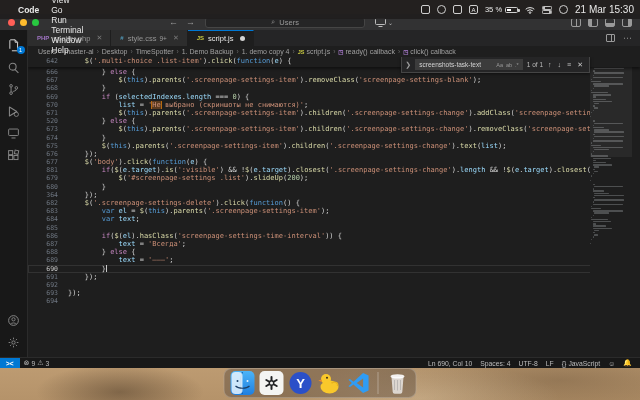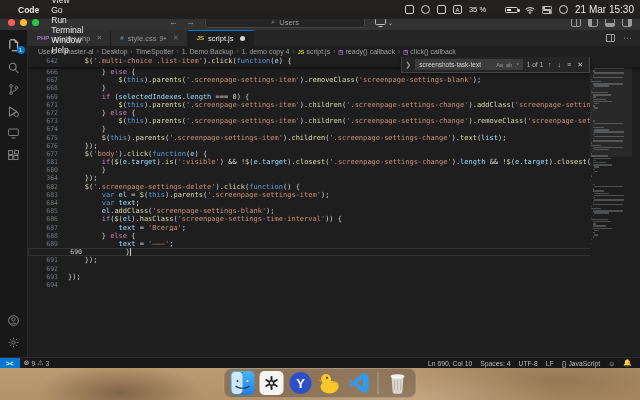--- a/index.html
+++ b/index.html
@@ -18,21 +18,21 @@
   .menubar { position:absolute; top:0; left:0; right:0; height:19px;
     background:rgba(32,30,30,.96); display:flex; align-items:center;
     color:#e8e8e8; font-size:8.5px; padding:0 6px; z-index:60; }
   .menubar .apple { font-size:9px; margin:0 4px 1px 2px; }
   .mb-item { padding:0 6px; white-space:nowrap; }
   .mb-item.app { font-weight:bold; }
   .mb-right { margin-left:auto; display:flex; align-items:center; gap:7px; }
   .mb-ico { width:9px; height:9px; border:1px solid #cfcfcf; border-radius:2px;
     display:flex; align-items:center; justify-content:center; font-size:6px; color:#e8e8e8; }
   .mb-ico.round { border-radius:50%; }
-  .battery { display:flex; align-items:center; gap:19px; font-size:7.5px; }
+  .battery { display:flex; align-items:center; gap:3px; font-size:7.5px; }
   .batt-body { width:13px; height:6px; border:1px solid #cfcfcf; border-radius:1.5px; position:relative; }
   .batt-body::after { content:""; position:absolute; left:1px; top:1px; bottom:1px; width:35%; background:#fff; }
   .batt-body::before { content:""; position:absolute; right:-2.5px; top:1.5px; width:1.5px; height:3px; background:#cfcfcf; border-radius:0 1px 1px 0; }
   .clock { font-size:10px; white-space:nowrap; }
 
   
   .vscode { position:absolute; top:14px; left:0; right:0; bottom:32px;
     display:flex; flex-direction:column; background:#1e1e1e; z-index:40; }
 
   .titlebar { height:16px; background:#323233; display:flex; align-items:center; padding:0 8px; flex:none; }
@@ -80,21 +80,21 @@
   .bc-item { display:flex; align-items:center; }
   .bc-sep { margin:0 3px; color:#6a6a6a; font-size:6.5px; }
   .bc-ico { font-size:5.5px; font-weight:bold; margin-right:2px; }
   .bc-ico.js { color:#cbcb41; } .bc-ico.sym { color:#b180d7; }
 
   .editor { flex:1; position:relative; background:#1e1e1e; overflow:hidden; }
 
   .code-area { position:absolute; inset:0; font-family:"DejaVu Sans Mono", monospace; font-size:7px; line-height:8.2px; }
   .cline { display:flex; height:8.2px; position:relative; }
   .cline .ln { width:40px; flex:none; text-align:right; padding-right:10px; color:#6e7681; font-size:6.5px; }
-  .cline.cur .ln { color:#c6c6c6;margin-left:24px; }
+  .cline.cur .ln { color:#c6c6c6; }
   .cline.cur { outline:1px solid rgba(255,255,255,.09); outline-offset:-1px; }
   .cline pre { font-family:inherit; white-space:pre; color:#d4d4d4; overflow:hidden; }
   .sticky { position:absolute; top:0; left:0; right:0; height:9.5px; background:#1e1e1e;
     box-shadow:0 2px 3px rgba(0,0,0,.45); z-index:5; }
   .lines-scroll { position:absolute; top:11px; left:0; right:0; }
   .st{color:#ce9178;margin-top:36px;} .k1{color:#569cd6;} .k2{color:#c586c0;} .fn{color:#dcdcaa;} .nm{color:#b5cea8;} .id{color:#9cdcfe;} .pn{color:#d4d4d4;}
   .word-hl { background:#5a3a1e; outline:1px solid #b8690f; }
   .cursor { display:inline-block; width:1px; height:7.5px; background:#c8c8c8; vertical-align:middle; }
 
   
@@ -353,25 +353,29 @@
               </div>
               <div class="cline">
                 <span class="ln">668</span>
                 <pre><span class="pn">        </span><span class="pn">}</span></pre>
               </div>
               <div class="cline">
                 <span class="ln">669</span>
                 <pre><span class="pn">        </span><span class="k2">if</span><span class="pn"> </span><span class="pn">(</span><span class="id">selectedIndexes</span><span class="pn">.</span><span class="id">length</span><span class="pn"> </span><span class="pn">=</span><span class="pn">=</span><span class="pn">=</span><span class="pn"> </span><span class="nm">0</span><span class="pn">)</span><span class="pn"> </span><span class="pn">{</span></pre>
               </div>
               <div class="cline">
+                <span class="ln">670</span>
+                <pre><span class="pn">            </span><span class="id">list</span><span class="pn"> </span><span class="pn">=</span><span class="pn"> </span><span class="st">'<span class="word-hl">Не</span> выбрано (скриншоты не снимаются)'</span><span class="pn">;</span></pre>
+              </div>
+              <div class="cline">
                 <span class="ln">671</span>
                 <pre><span class="pn">            </span><span class="fn">$</span><span class="pn">(</span><span class="k1">this</span><span class="pn">)</span><span class="pn">.</span><span class="fn">parents</span><span class="pn">(</span><span class="st">'.screenpage-settings-item'</span><span class="pn">)</span><span class="pn">.</span><span class="fn">children</span><span class="pn">(</span><span class="st">'.screenpage-settings-change'</span><span class="pn">)</span><span class="pn">.</span><span class="fn">addClass</span><span class="pn">(</span><span class="st">'screenpage-settings-red'</span><span class="pn">)</span><span class="pn">;</span></pre>
               </div>
               <div class="cline">
-                <span class="ln">672</span>
+                <span class="ln">520</span>
                 <pre><span class="pn">        </span><span class="pn">}</span><span class="pn"> </span><span class="k2">else</span><span class="pn"> </span><span class="pn">{</span></pre>
               </div>
               <div class="cline">
                 <span class="ln">673</span>
                 <pre><span class="pn">            </span><span class="fn">$</span><span class="pn">(</span><span class="k1">this</span><span class="pn">)</span><span class="pn">.</span><span class="fn">parents</span><span class="pn">(</span><span class="st">'.screenpage-settings-item'</span><span class="pn">)</span><span class="pn">.</span><span class="fn">children</span><span class="pn">(</span><span class="st">'.screenpage-settings-change'</span><span class="pn">)</span><span class="pn">.</span><span class="fn">removeClass</span><span class="pn">(</span><span class="st">'screenpage-settings-red'</span><span class="pn">)</span><span class="pn">;</span></pre>
               </div>
               <div class="cline">
                 <span class="ln">674</span>
                 <pre><span class="pn">        </span><span class="pn">}</span></pre>
               </div>
@@ -385,20 +389,24 @@
               </div>
               <div class="cline">
                 <span class="ln">677</span>
                 <pre><span class="pn">    </span><span class="fn">$</span><span class="pn">(</span><span class="st">'body'</span><span class="pn">)</span><span class="pn">.</span><span class="fn">click</span><span class="pn">(</span><span class="k1">function</span><span class="pn">(</span><span class="id">e</span><span class="pn">)</span><span class="pn"> </span><span class="pn">{</span></pre>
               </div>
               <div class="cline">
                 <span class="ln">881</span>
                 <pre><span class="pn">        </span><span class="k2">if</span><span class="pn">(</span><span class="fn">$</span><span class="pn">(</span><span class="id">e</span><span class="pn">.</span><span class="id">target</span><span class="pn">)</span><span class="pn">.</span><span class="fn">is</span><span class="pn">(</span><span class="st">':visible'</span><span class="pn">)</span><span class="pn"> </span><span class="pn">&amp;</span><span class="pn">&amp;</span><span class="pn"> </span><span class="pn">!</span><span class="fn">$</span><span class="pn">(</span><span class="id">e</span><span class="pn">.</span><span class="id">target</span><span class="pn">)</span><span class="pn">.</span><span class="fn">closest</span><span class="pn">(</span><span class="st">'.screenpage-settings-change'</span><span class="pn">)</span><span class="pn">.</span><span class="id">length</span><span class="pn"> </span><span class="pn">&amp;</span><span class="pn">&amp;</span><span class="pn"> </span><span class="pn">!</span><span class="fn">$</span><span class="pn">(</span><span class="id">e</span><span class="pn">.</span><span class="id">target</span><span class="pn">)</span><span class="pn">.</span><span class="fn">closest</span><span class="pn">(</span><span class="st">'.list'</span><span class="pn">)</span><span class="pn">.</span><span class="id">length</span></pre>
               </div>
               <div class="cline">
+                <span class="ln">679</span>
+                <pre><span class="pn">            </span><span class="fn">$</span><span class="pn">(</span><span class="st">'#screenpage-settings .list'</span><span class="pn">)</span><span class="pn">.</span><span class="fn">slideUp</span><span class="pn">(</span><span class="nm">200</span><span class="pn">)</span><span class="pn">;</span></pre>
+              </div>
+              <div class="cline">
                 <span class="ln">680</span>
                 <pre><span class="pn">        </span><span class="pn">}</span></pre>
               </div>
               <div class="cline">
                 <span class="ln">364</span>
                 <pre><span class="pn">    </span><span class="pn">}</span><span class="pn">)</span><span class="pn">;</span></pre>
               </div>
               <div class="cline">
                 <span class="ln">682</span>
                 <pre><span class="pn">    </span><span class="fn">$</span><span class="pn">(</span><span class="st">'.screenpage-settings-delete'</span><span class="pn">)</span><span class="pn">.</span><span class="fn">click</span><span class="pn">(</span><span class="k1">function</span><span class="pn">(</span><span class="pn">)</span><span class="pn"> </span><span class="pn">{</span></pre>
@@ -406,21 +414,20 @@
               <div class="cline">
                 <span class="ln">683</span>
                 <pre><span class="pn">        </span><span class="k1">var</span><span class="pn"> </span><span class="id">el</span><span class="pn"> </span><span class="pn">=</span><span class="pn"> </span><span class="fn">$</span><span class="pn">(</span><span class="k1">this</span><span class="pn">)</span><span class="pn">.</span><span class="fn">parents</span><span class="pn">(</span><span class="st">'.screenpage-settings-item'</span><span class="pn">)</span><span class="pn">;</span></pre>
               </div>
               <div class="cline">
                 <span class="ln">684</span>
                 <pre><span class="pn">        </span><span class="k1">var</span><span class="pn"> </span><span class="id">text</span><span class="pn">;</span></pre>
               </div>
               <div class="cline">
                 <span class="ln">685</span>
-                <pre><span class="pn">        </span><span class="id">el</span><span class="pn">.</span><span class="fn">addClass</span><span class="pn">(</span><span class="st">'screenpage-settings-blank'</span><span class="pn">)</span><span class="pn">;</span></pre>
               </div>
               <div class="cline">
                 <span class="ln">686</span>
                 <pre><span class="pn">        </span><span class="k2">if</span><span class="pn">(</span><span class="fn">$</span><span class="pn">(</span><span class="id">el</span><span class="pn">)</span><span class="pn">.</span><span class="fn">hasClass</span><span class="pn">(</span><span class="st">'screenpage-settings-time-interval'</span><span class="pn">)</span><span class="pn">)</span><span class="pn"> </span><span class="pn">{</span></pre>
               </div>
               <div class="cline">
                 <span class="ln">687</span>
                 <pre><span class="pn">            </span><span class="id">text</span><span class="pn"> </span><span class="pn">=</span><span class="pn"> </span><span class="st">'Всегда'</span><span class="pn">;</span></pre>
               </div>
               <div class="cline">

